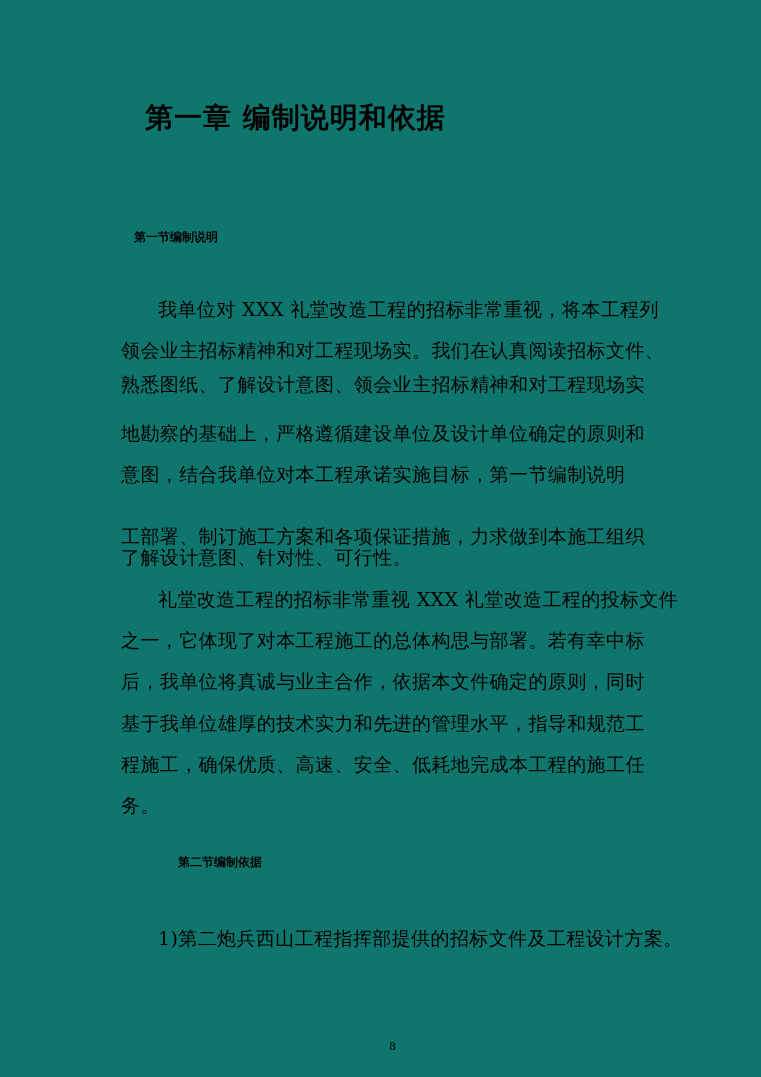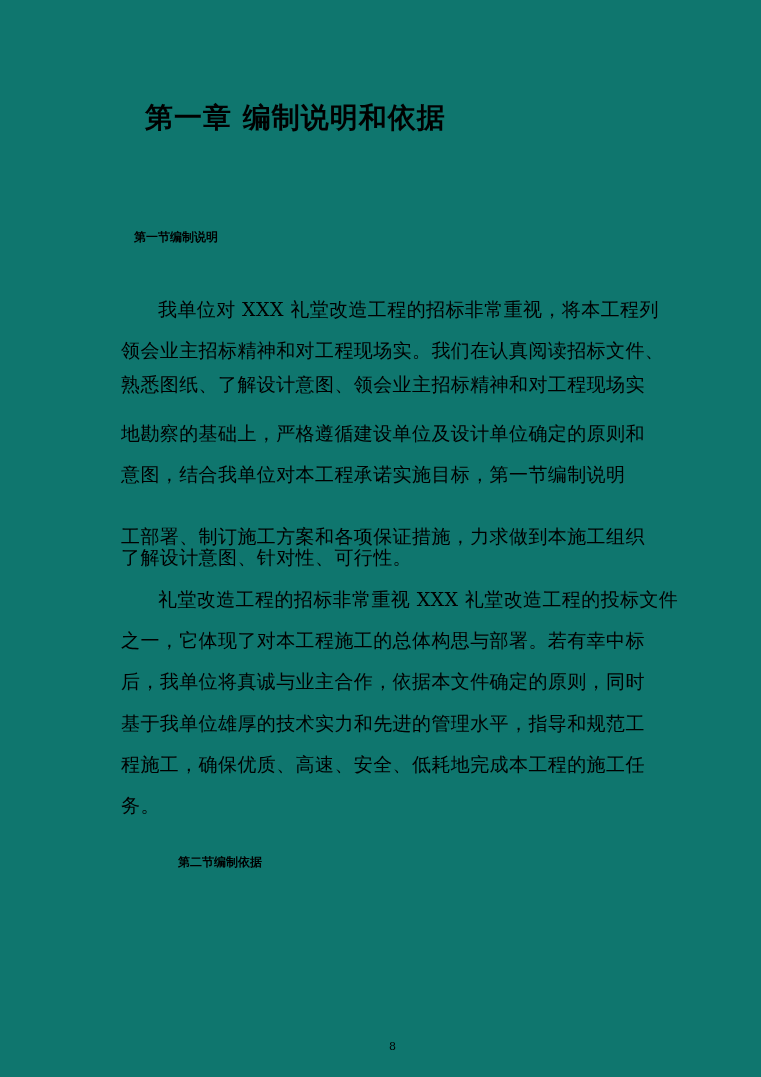--- a/index.html
+++ b/index.html
@@ -37,16 +37,17 @@
     <div class="line indent" style="top:587px;">礼堂改造工程的招标非常重视 XXX 礼堂改造工程的投标文件</div>
     <div class="line" style="top:628px;">之一，它体现了对本工程施工的总体构思与部署。若有幸中标</div>
     <div class="line" style="top:669px;">后，我单位将真诚与业主合作，依据本文件确定的原则，同时</div>
     <div class="line" style="top:711px;">基于我单位雄厚的技术实力和先进的管理水平，指导和规范工</div>
     <div class="line" style="top:752px;">程施工，确保优质、高速、安全、低耗地完成本工程的施工任</div>
     <div class="line" style="top:793px;">务。</div>
   </div>
 
   <div class="section-title" style="top:854px;margin-left:44px;">第二节编制依据</div>
 
+  <div class="line indent" style="top:926px;">1)第二炮兵西山工程指挥部提供的招标文件及工程设计方案。</div>
 
   <div class="page-number">8</div>
 
 </div>
 
 </body></html>

